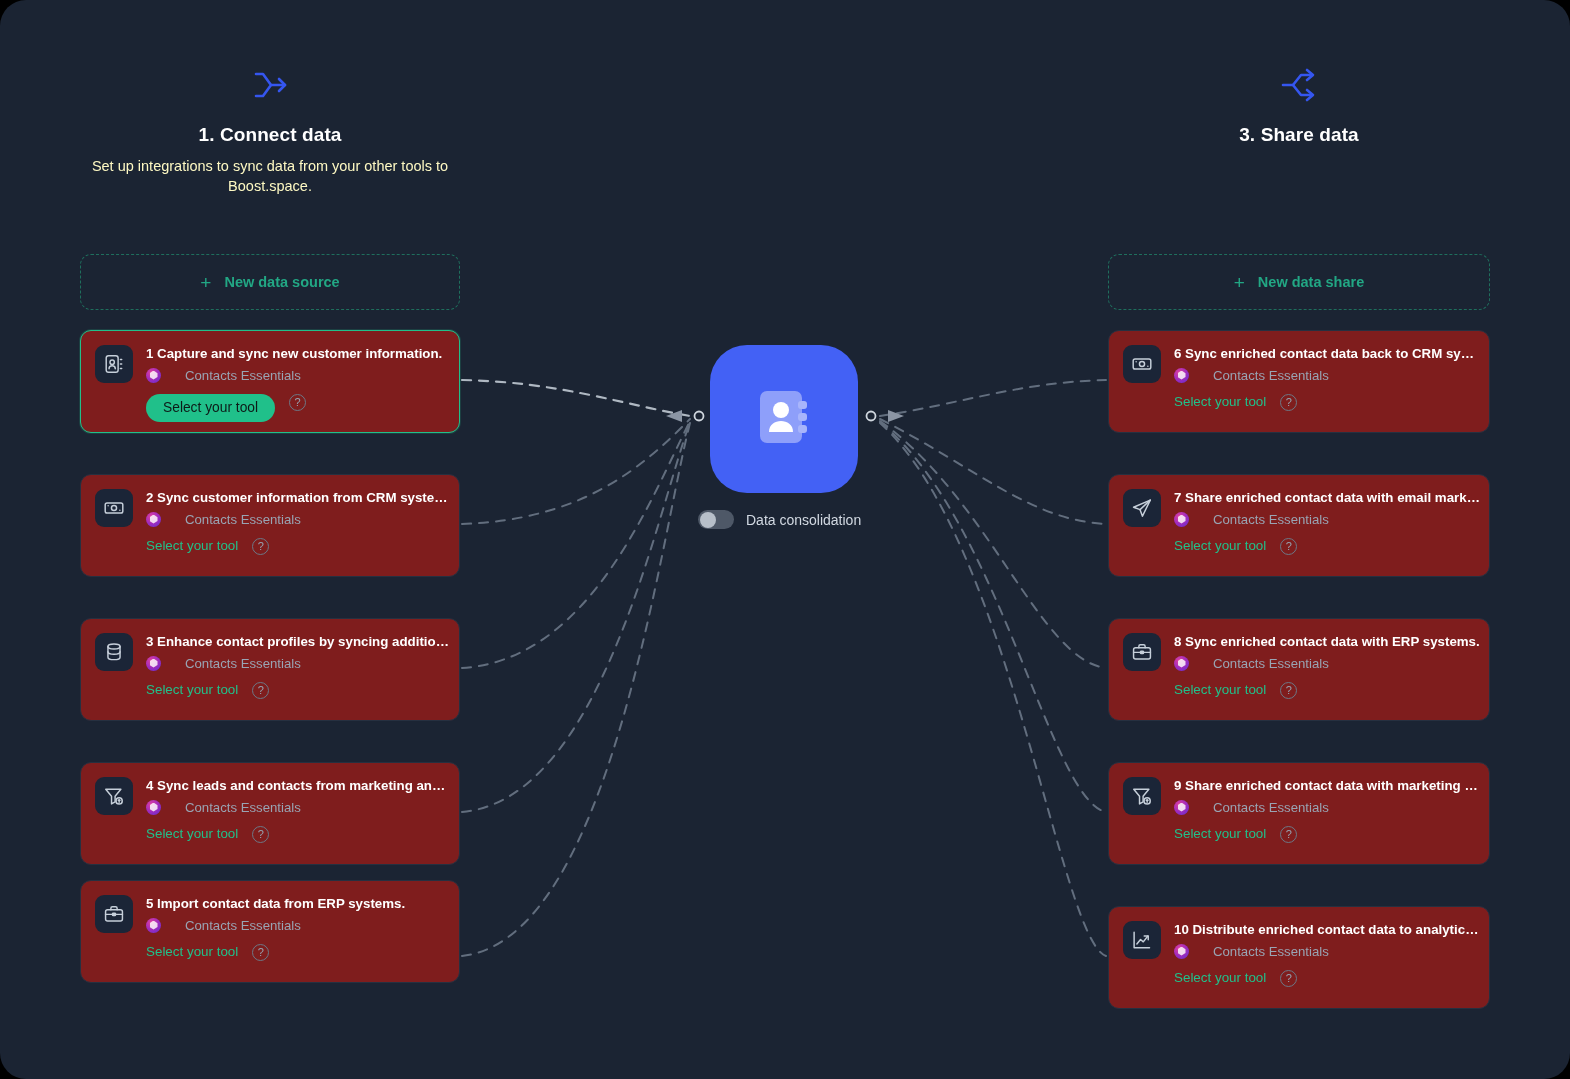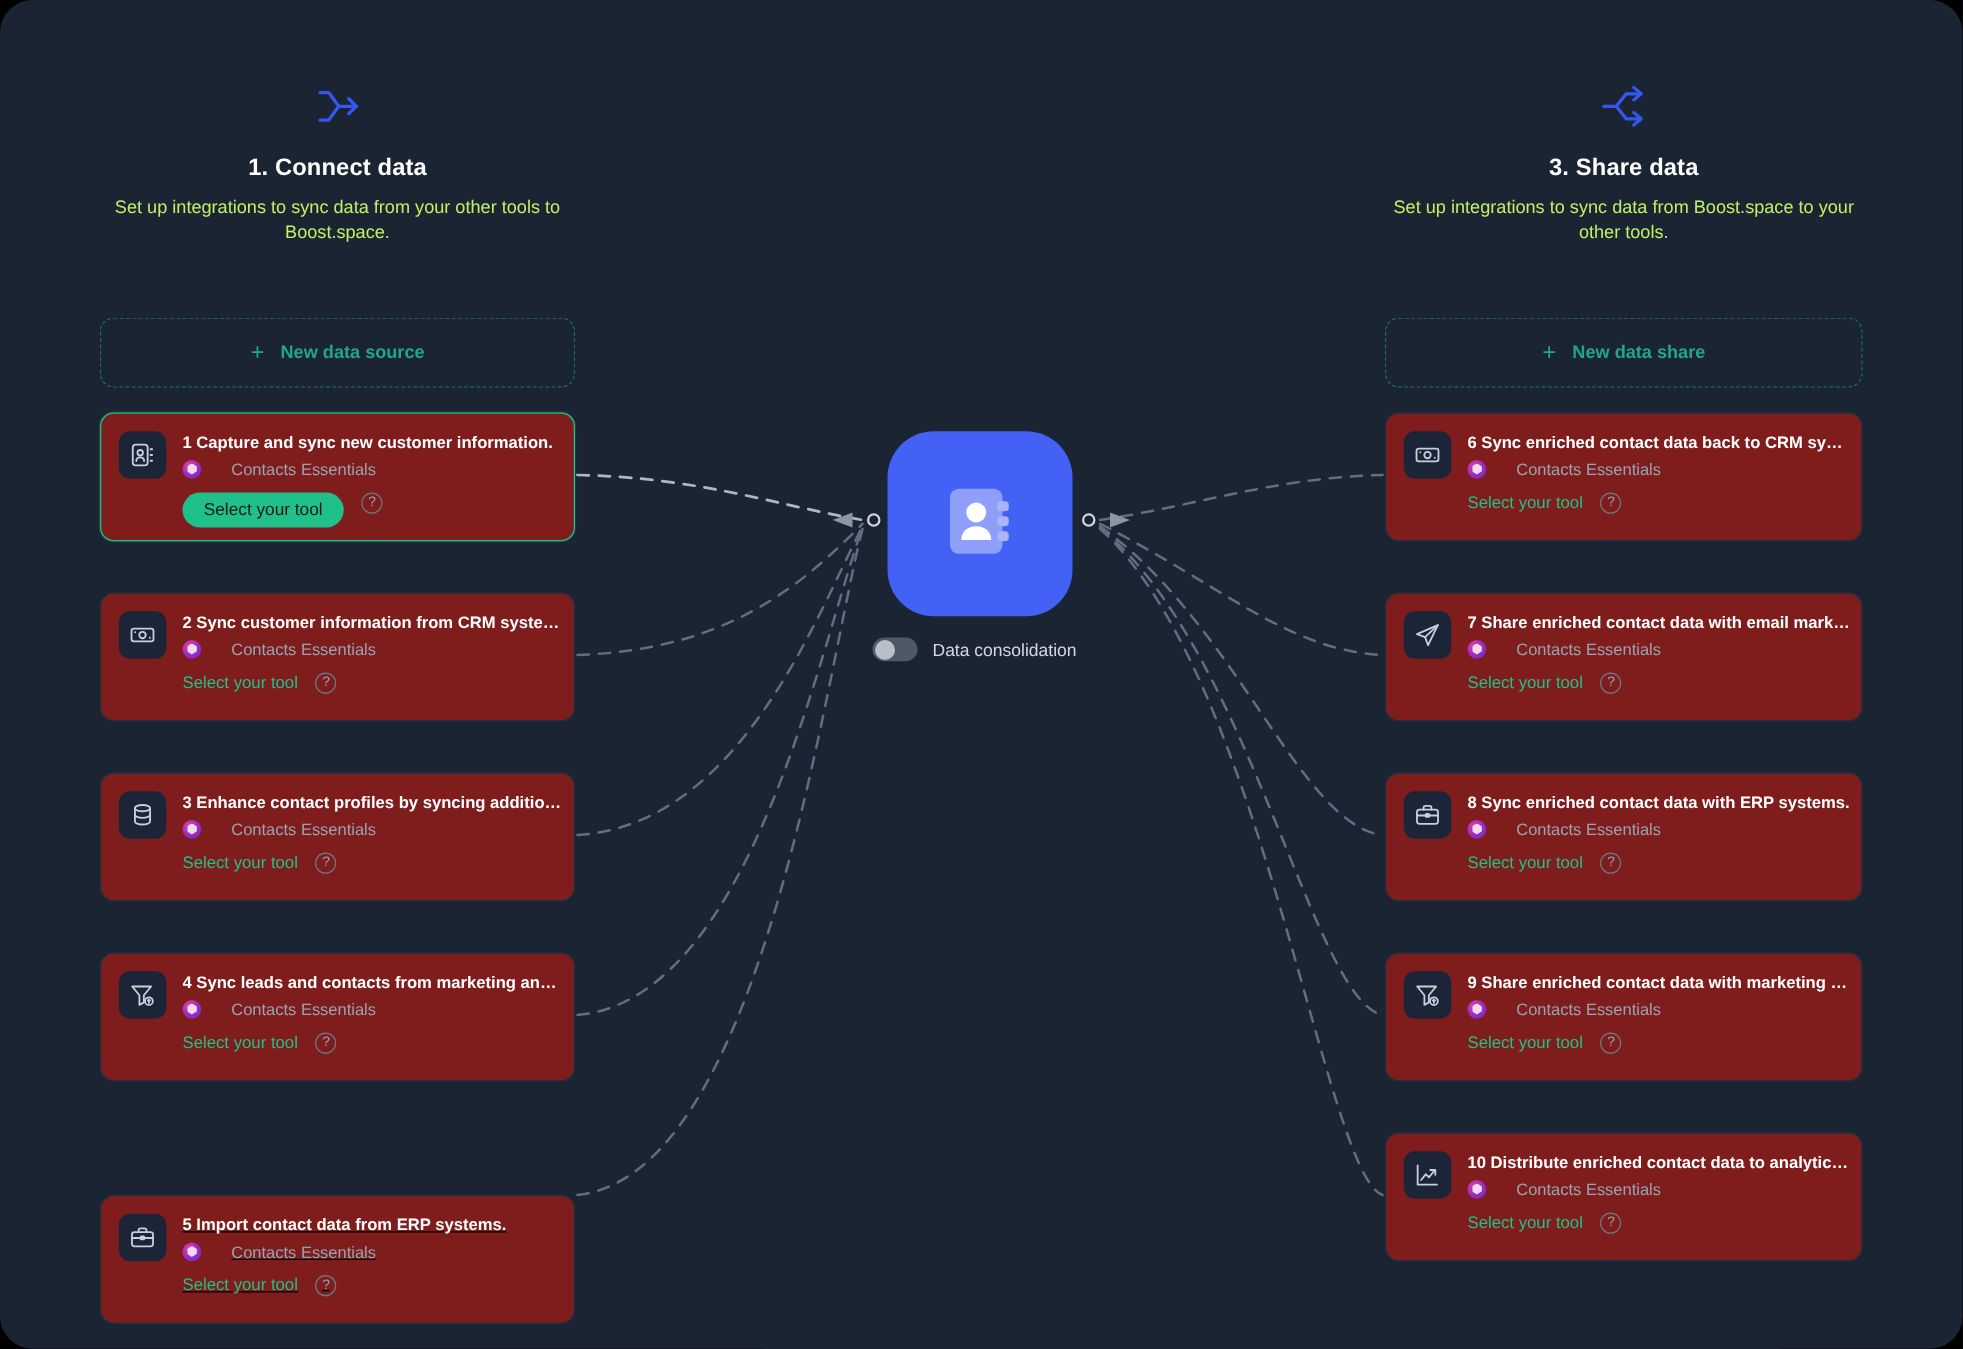--- a/index.html
+++ b/index.html
@@ -28,21 +28,21 @@
   #col-center { left: 585px;  width: 400px; }
   #col-right  { left: 1108px; width: 382px; }
 
   .col-head { text-align: center; padding-top: 62px; }
   .head-icon { height: 46px; display: flex; align-items: center; justify-content: center; margin-bottom: 16px; }
   .col-title {
     font-size: 19px; font-weight: bold; color: #ffffff;
     letter-spacing: .1px; margin-bottom: 11px;
   }
   .col-sub {
-    font-size: 14.5px; line-height: 1.35; color: #bef264;
+    font-size: 14.5px; line-height: 1.35; color: #fef9c3;
     padding: 0 6px;
   }
 
   
   .new-btn {
     position: absolute; left: 0; width: 380px; height: 56px;
     top: 254px;
     border: 1px dashed #1f6f5d;
     border-radius: 11px;
     display: flex; align-items: center; justify-content: center;
@@ -258,21 +258,21 @@
                 <span class="app-dot"></span>
                 <span class="app-name">Contacts Essentials</span>
               </div>
             </div>
           </div>
           <div class="card-actions">
             <button class="tool-link">Select your tool</button>
             <span class="help">?</span>
           </div>
         </div>
-        <div class="card" style="top: 956px; text-decoration: underline;">
+        <div class="card" style="top: 880px;">
           <div class="card-top">
             <div class="tile">
               <svg width="22" height="22" viewBox="0 0 24 24" fill="none" stroke="#c6cfda" stroke-width="1.6" stroke-linecap="round" stroke-linejoin="round">
                 <rect x="2.8" y="7.3" width="18.4" height="12.4" rx="2.2"></rect>
                 <path d="M8.6 7.3V5.6c0-.9.7-1.6 1.6-1.6h3.6c.9 0 1.6.7 1.6 1.6v1.7"></path>
                 <path d="M2.8 12.4h18.4"></path>
                 <rect x="10.4" y="11.1" width="3.2" height="2.6" rx=".7"></rect>
               </svg>
             </div>
             <div class="card-texts">
@@ -315,21 +315,20 @@
     <div class="col-head">
       <div class="head-icon">
         <svg width="46" height="46" viewBox="0 0 46 46" fill="none" stroke="#3556f0" stroke-width="2.6" stroke-linecap="round" stroke-linejoin="round">
           <path d="M7 23 H17 L25 13 H36"></path>
           <path d="M17 23 L25 33 H36"></path>
           <path d="M31 8 L37 13 L31 18"></path>
           <path d="M31 28 L37 33 L31 38"></path>
         </svg>
       </div>
       <div class="col-title">3. Share data</div>
-      <div class="col-sub">Set up integrations to sync data from Boost.space to your other tools.</div>
     </div>
     <div class="new-btn">
       <span class="plus">+</span>
       <span>New data share</span>
     </div>
     <div id="shares-host">
         <div class="card" style="top: 330px;">
           <div class="card-top">
             <div class="tile">
               <svg width="22" height="22" viewBox="0 0 24 24" fill="none" stroke="#c6cfda" stroke-width="1.6" stroke-linecap="round" stroke-linejoin="round">

